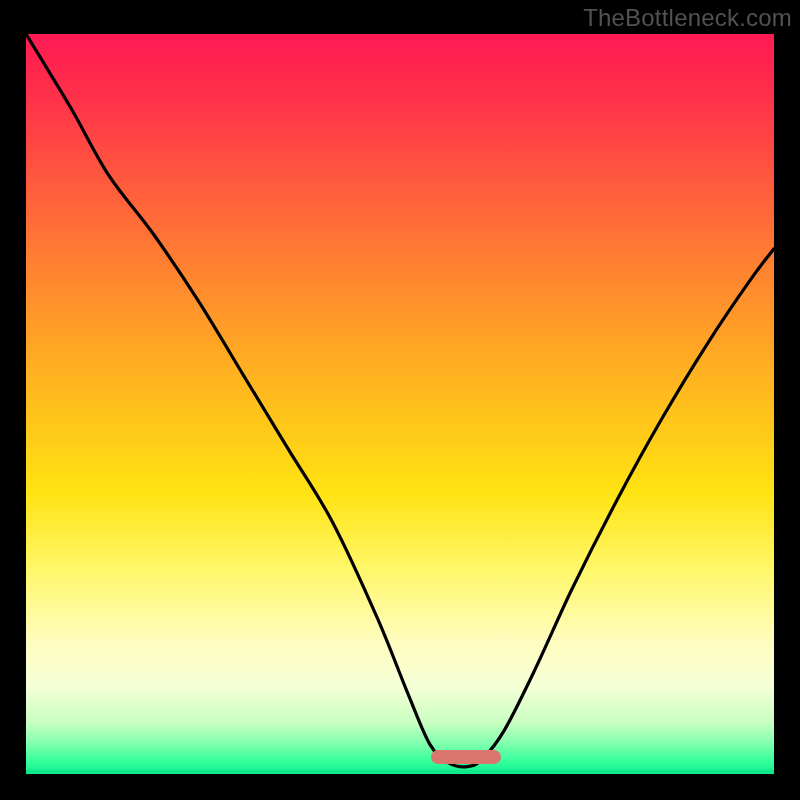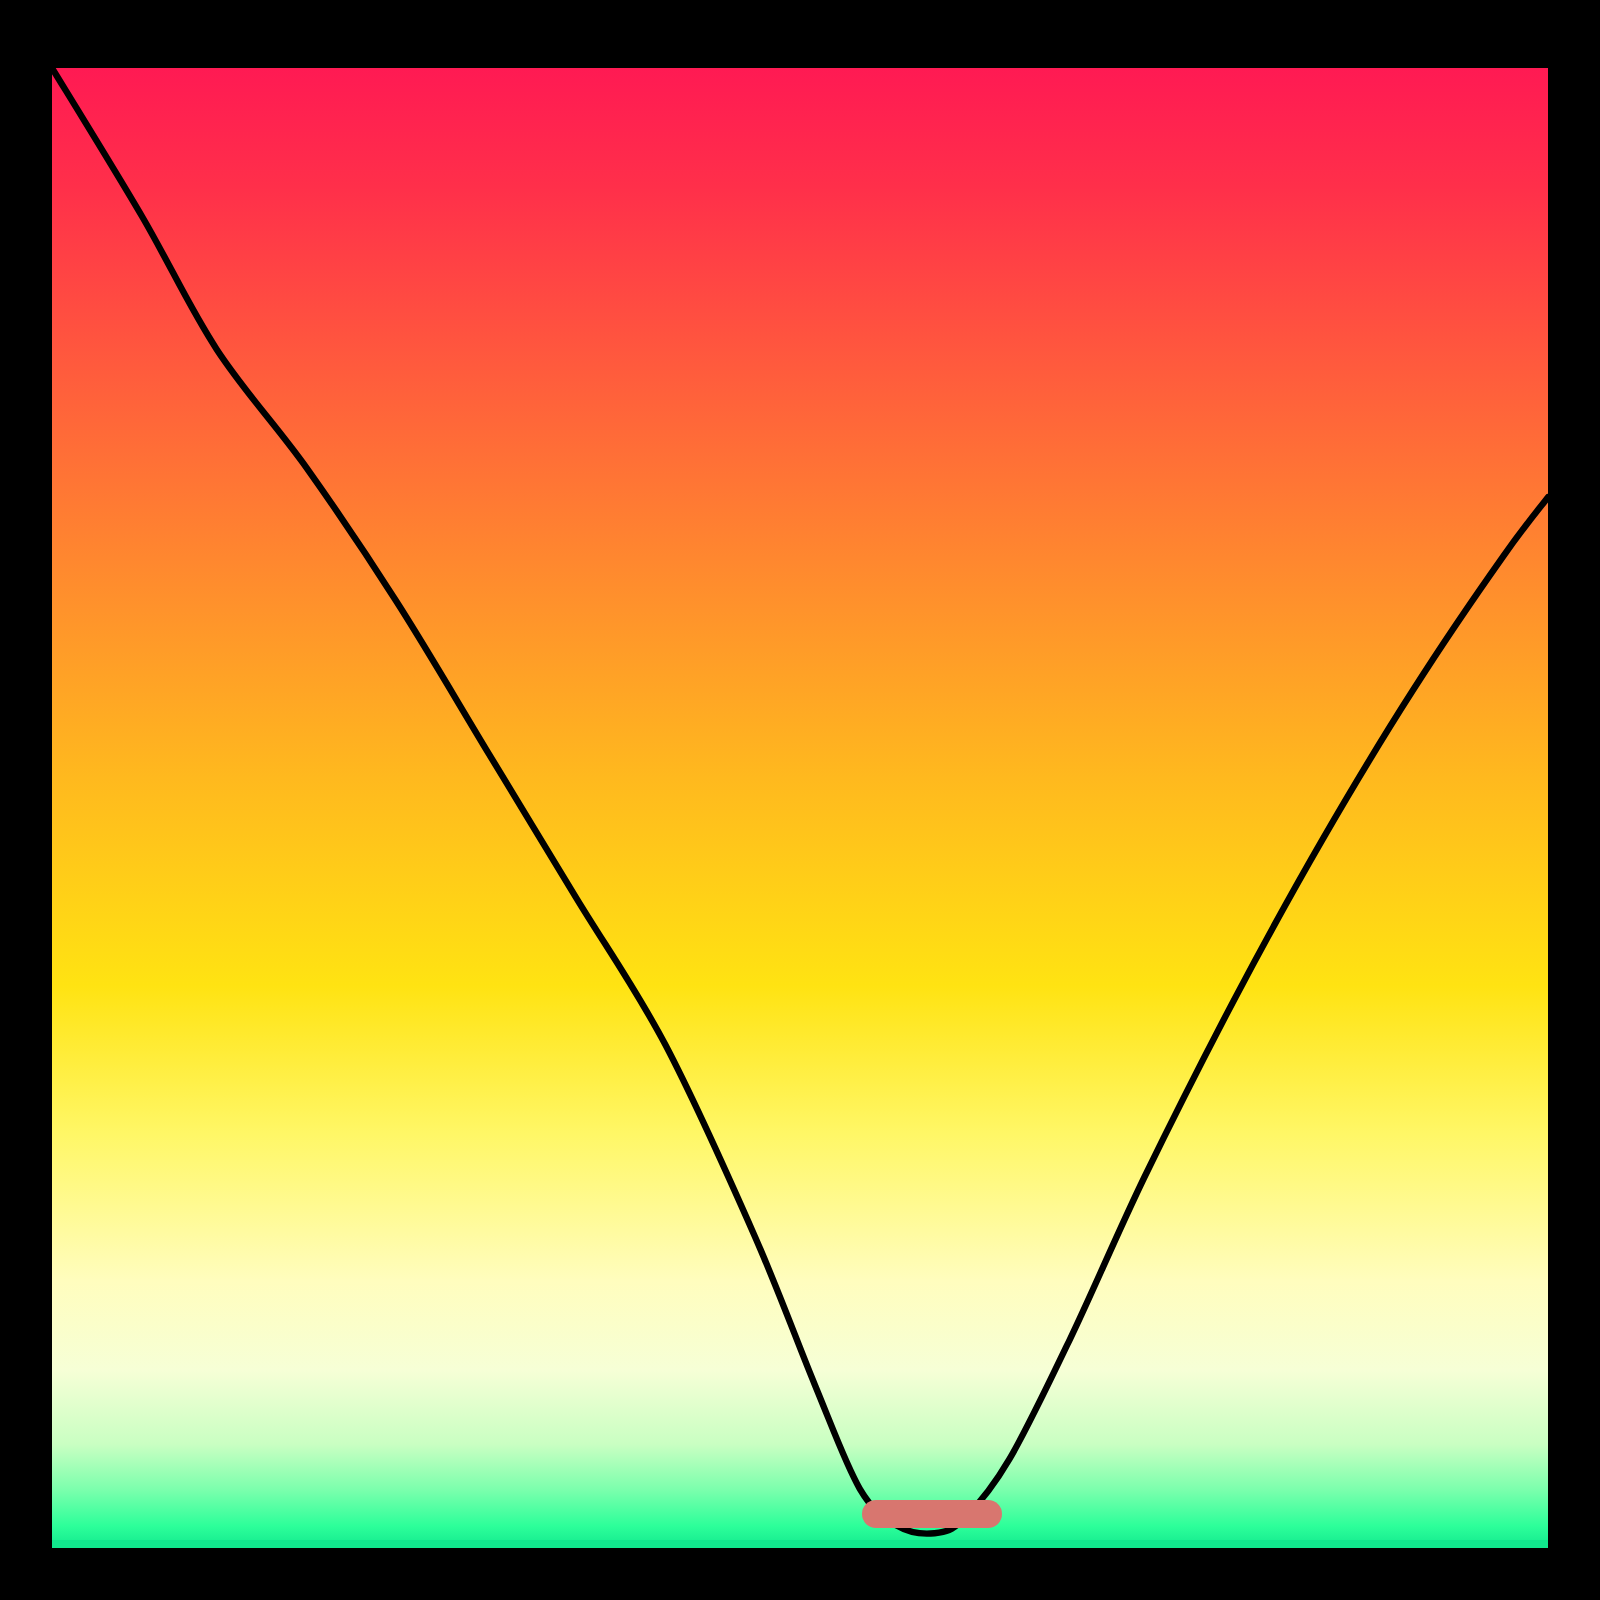--- a/index.html
+++ b/index.html
@@ -81,20 +81,21 @@
     height: 4px;
     background: #11e78d;
     z-index: 4;
   }
 </style>
 </head>
 <body>
 
 <div class="frame">
 
+  <div class="watermark">TheBottleneck.com</div>
 
   <div class="plot">
 
     <div class="gradient"></div>
 
     <div class="green-line" style="bottom:0;"></div>
 
     <svg class="curve-svg" viewBox="0 0 748 740" preserveAspectRatio="none">
       <path id="curve-path" fill="none" stroke="#000" stroke-width="3.2" stroke-linejoin="round" stroke-linecap="round" d="M 0.0 0.0 C 7.5 12.3, 31.2 50.6, 44.9 74.0 C 58.6 97.4, 68.6 119.6, 82.3 140.6 C 96.0 161.6, 112.2 178.8, 127.2 199.8 C 142.1 220.8, 157.1 243.0, 172.0 266.4 C 187.0 289.8, 202.0 315.7, 216.9 340.4 C 231.9 365.1, 246.8 389.7, 261.8 414.4 C 276.8 439.1, 291.7 460.0, 306.7 488.4 C 321.6 516.8, 339.1 556.2, 351.6 584.6 C 364.0 613.0, 372.8 637.6, 381.5 658.6 C 390.2 679.6, 397.1 698.7, 403.9 710.4 C 410.8 722.1, 416.4 725.2, 422.6 728.9 C 428.9 732.6, 435.7 733.2, 441.3 732.6 C 446.9 732.0, 450.0 731.4, 456.3 725.2 C 462.5 719.0, 470.0 710.4, 478.7 695.6 C 487.4 680.8, 497.4 659.8, 508.6 636.4 C 519.9 613.0, 532.3 583.4, 546.0 555.0 C 559.8 526.6, 576.0 494.6, 590.9 466.2 C 605.9 437.8, 620.8 410.7, 635.8 384.8 C 650.8 358.9, 665.7 334.2, 680.7 310.8 C 695.6 287.4, 714.3 260.2, 725.6 244.2 C 736.8 228.2, 744.3 219.5, 748.0 214.6"></path>
     </svg>

